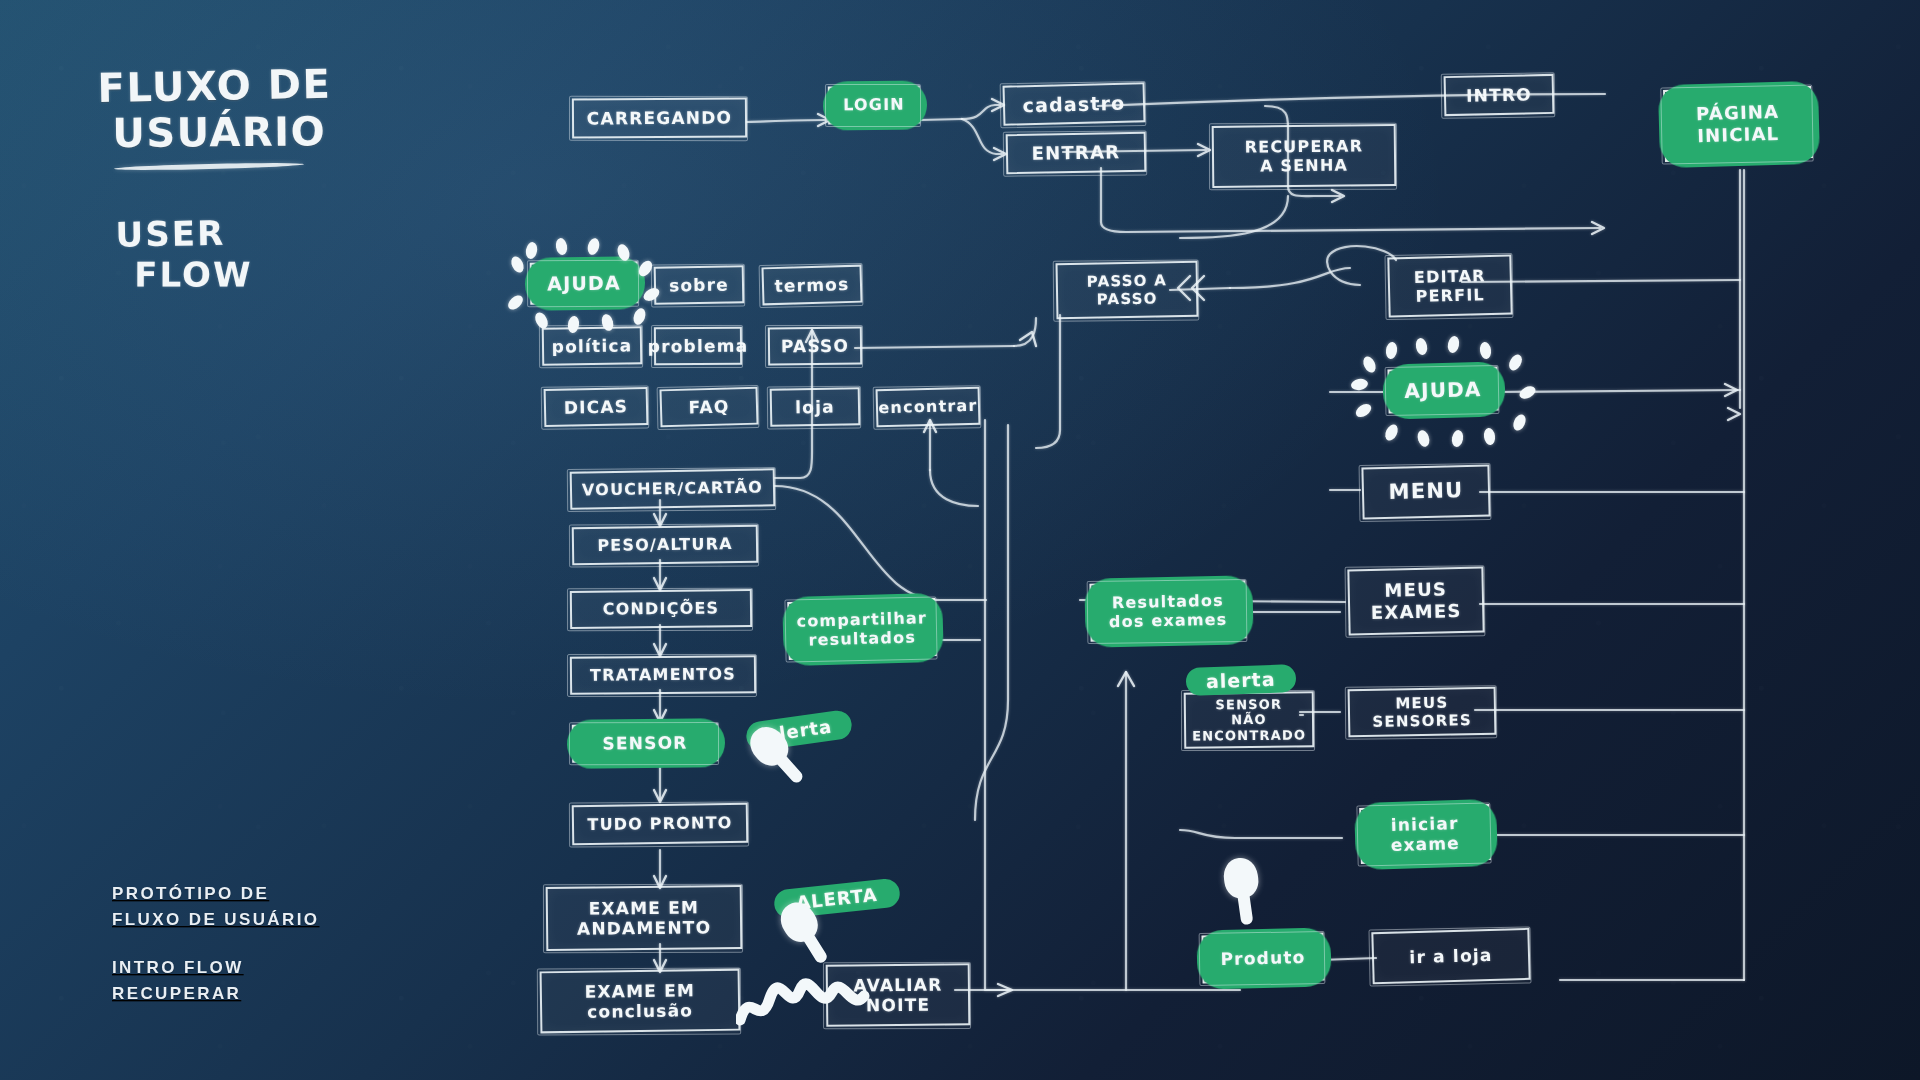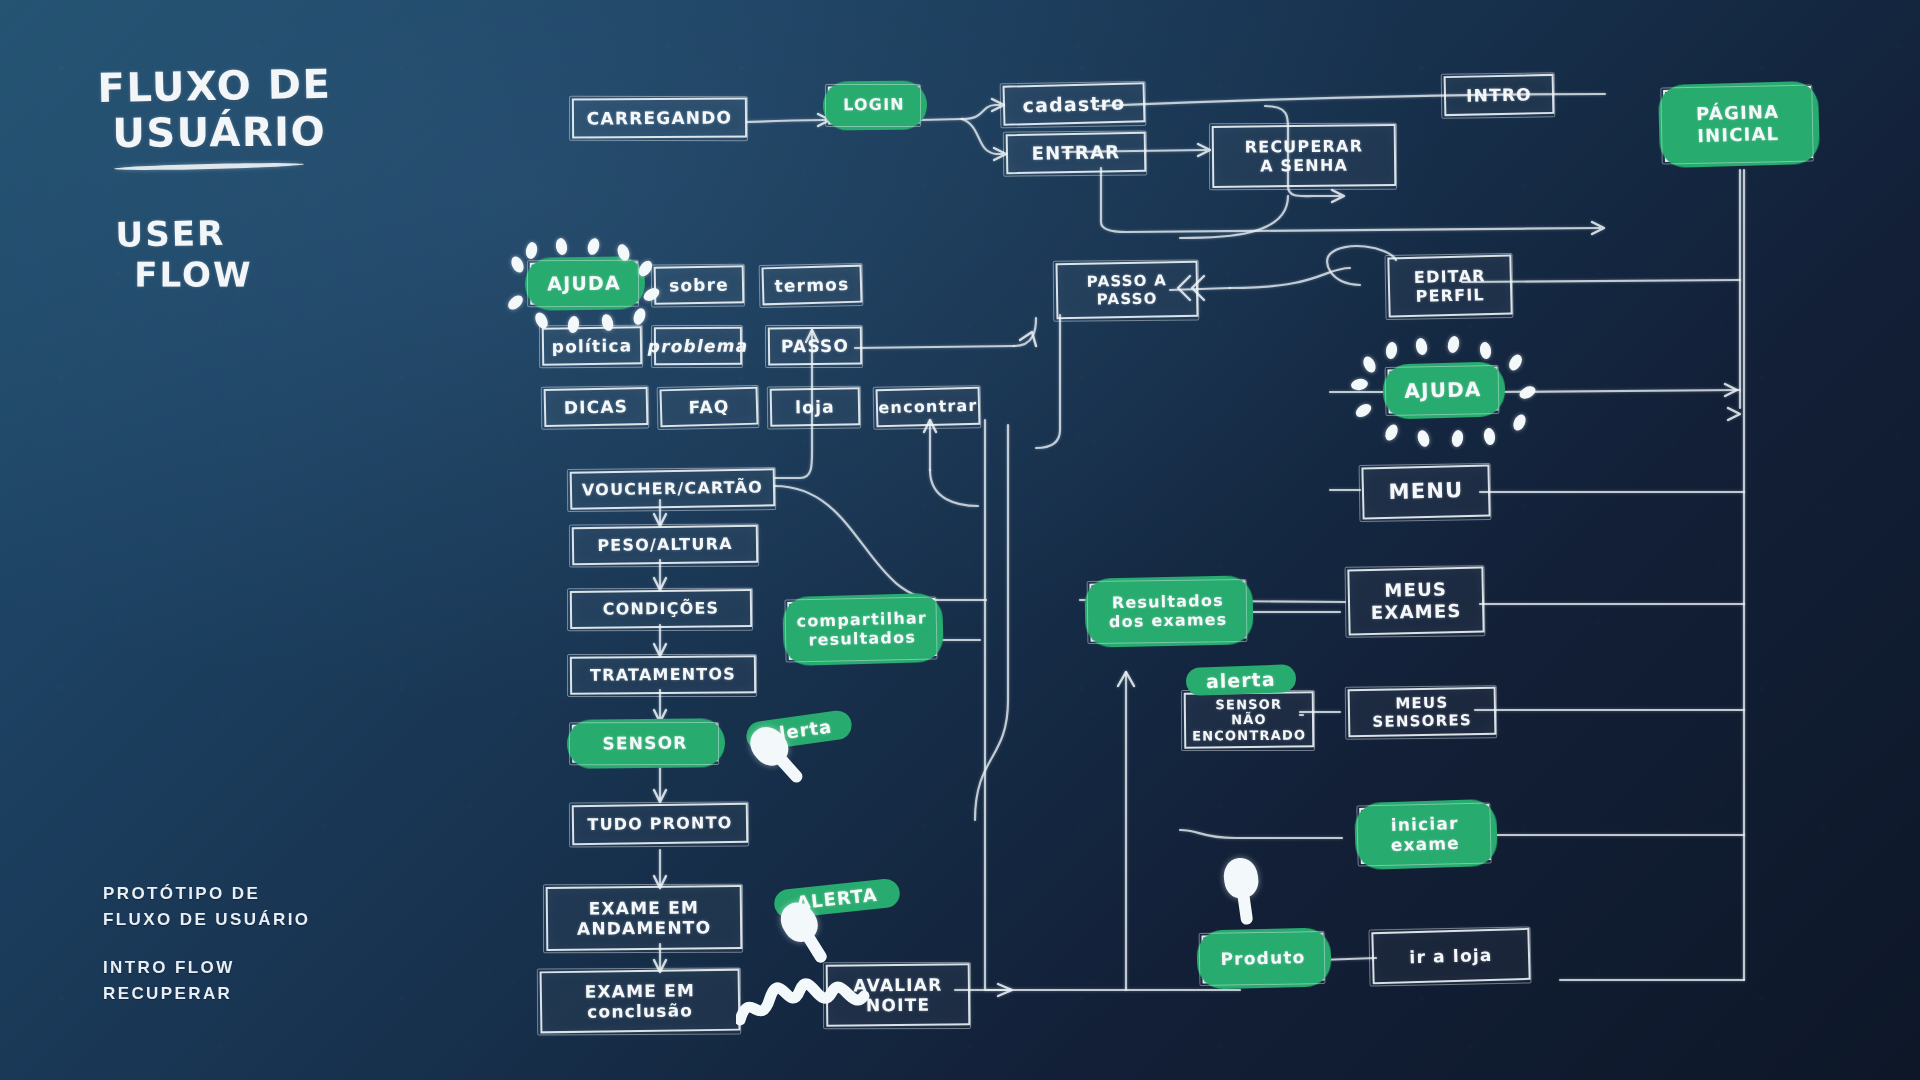--- a/index.html
+++ b/index.html
@@ -61,21 +61,21 @@
     font-family: "DejaVu Sans", sans-serif;
     font-weight: 700;
     font-size: 34px;
     line-height: 1.25;
     letter-spacing: 2px;
     text-shadow: 0 0 3px rgba(255,255,255,.28);
     transform: rotate(-1deg);
   }
   .chalk-sub .l2 { display:block; transform: translateX(18px) rotate(1.1deg); }
 
-  .caption { position: absolute; left: 103px; }
+  .caption { position: absolute; left: 112px; text-decoration: underline; }
   .caption div {
     color: #e9eff4;
     font-size: 17px;
     font-weight: 700;
     letter-spacing: 2.4px;
     line-height: 1.52;
     text-shadow: 0 1px 1px rgba(0,0,0,.35);
   }
   #caption-pt { top: 881px; }
   #caption-en { top: 955px; }
@@ -326,21 +326,21 @@
   <div class="node" style="left:654px; top:266px; width:90px; height:38px; font-size:17px; transform:rotate(-1deg);">
     <span>sobre</span>
   </div>
   <div class="node" style="left:762px; top:266px; width:100px; height:38px; font-size:17px; transform:rotate(-1.6deg);">
     <span>termos</span>
   </div>
 
   <div class="node" style="left:542px; top:327px; width:100px; height:38px; font-size:17px; transform:rotate(-.8deg);">
     <span>política</span>
   </div>
-  <div class="node" style="left:654px; top:327px; width:88px; height:38px; font-size:17px; transform:rotate(-.4deg);font-style:italic;">
+  <div class="node" style="left:654px; top:327px; width:88px; height:38px; font-size:17px; transform:rotate(-.4deg);">
     <span>problema</span>
   </div>
   <div class="node" style="left:768px; top:327px; width:94px; height:38px; font-size:17px; transform:rotate(-.6deg);">
     <span>PASSO</span>
   </div>
 
   <div class="node" style="left:544px; top:388px; width:104px; height:38px; font-size:17px; transform:rotate(-1.2deg);">
     <span>DICAS</span>
   </div>
   <div class="node" style="left:660px; top:388px; width:98px; height:38px; font-size:17px; transform:rotate(-1.6deg);">

